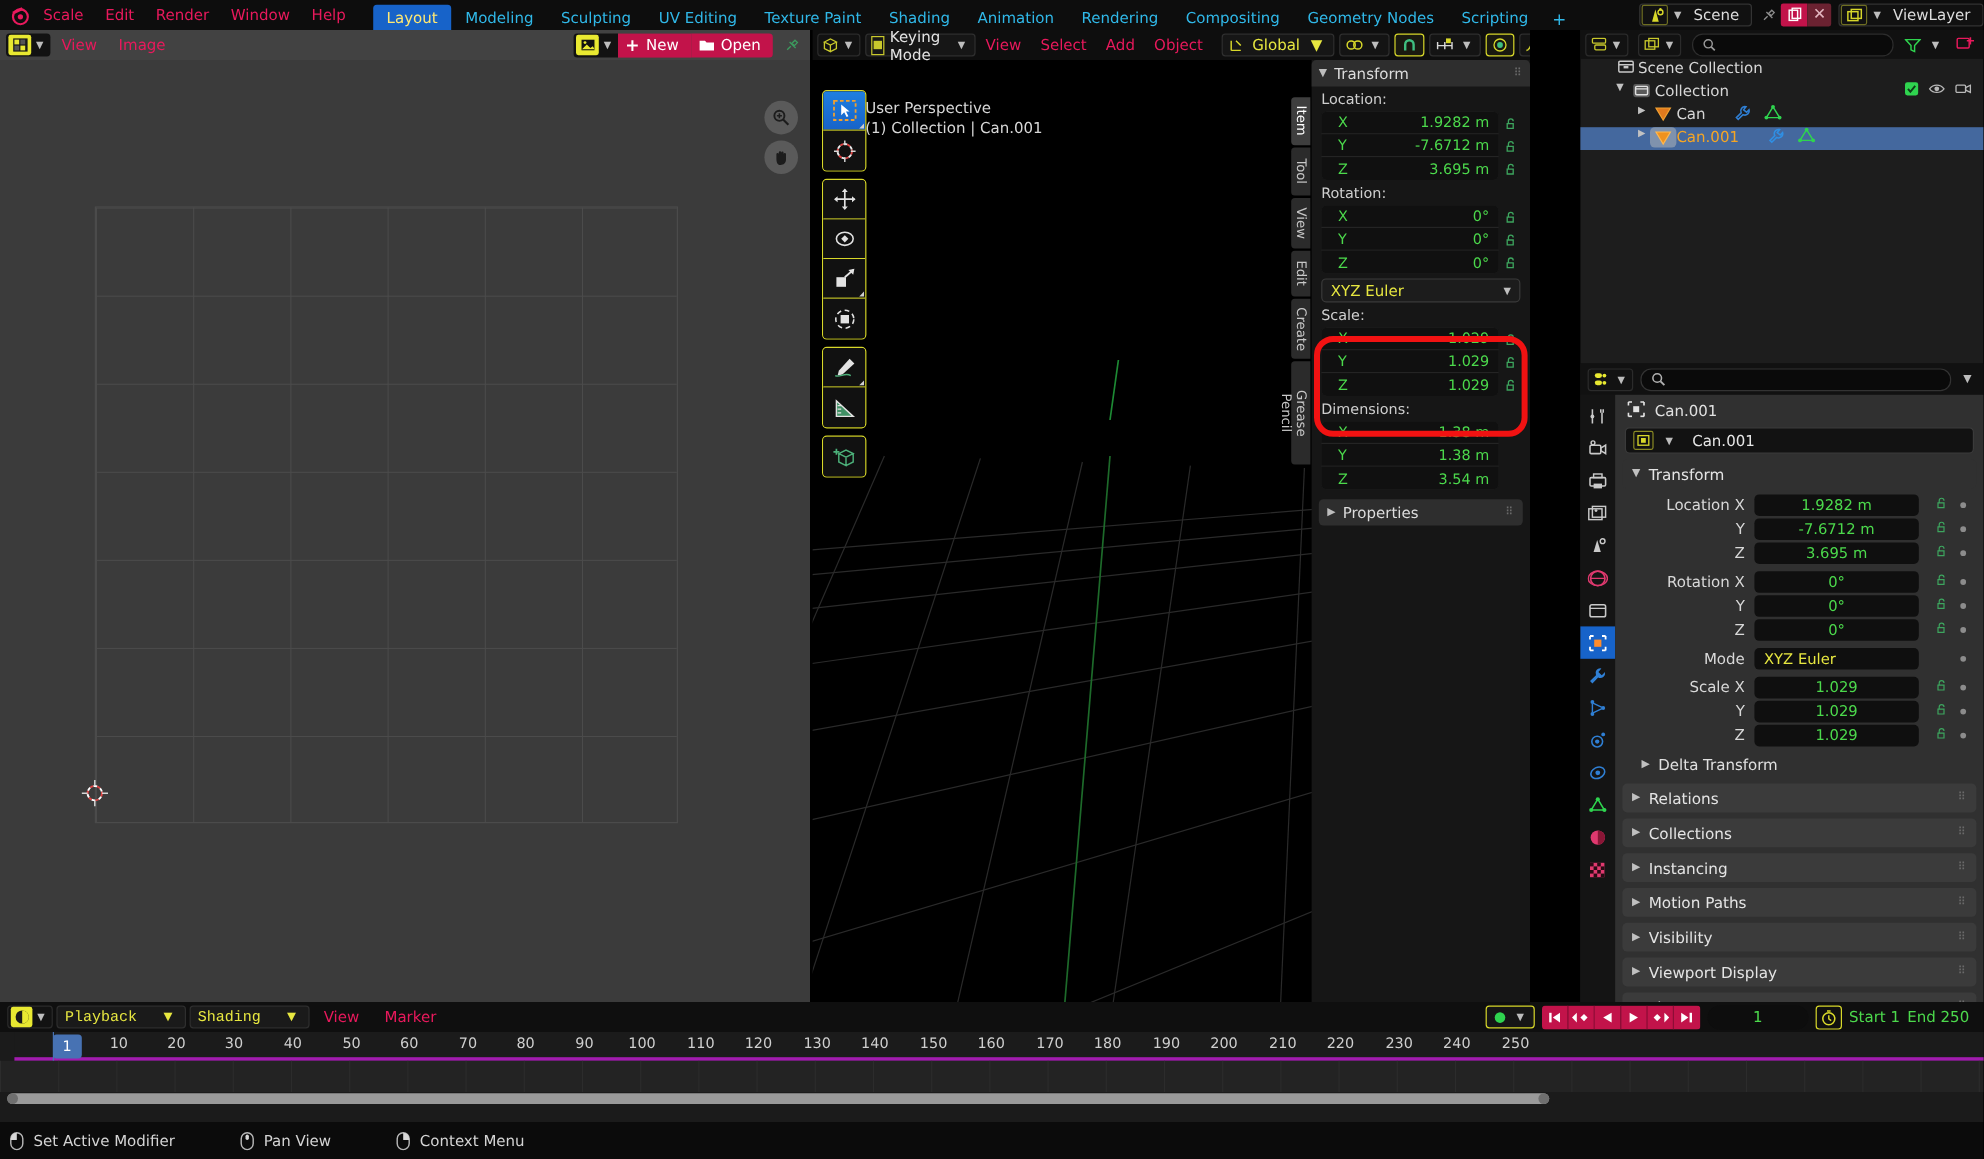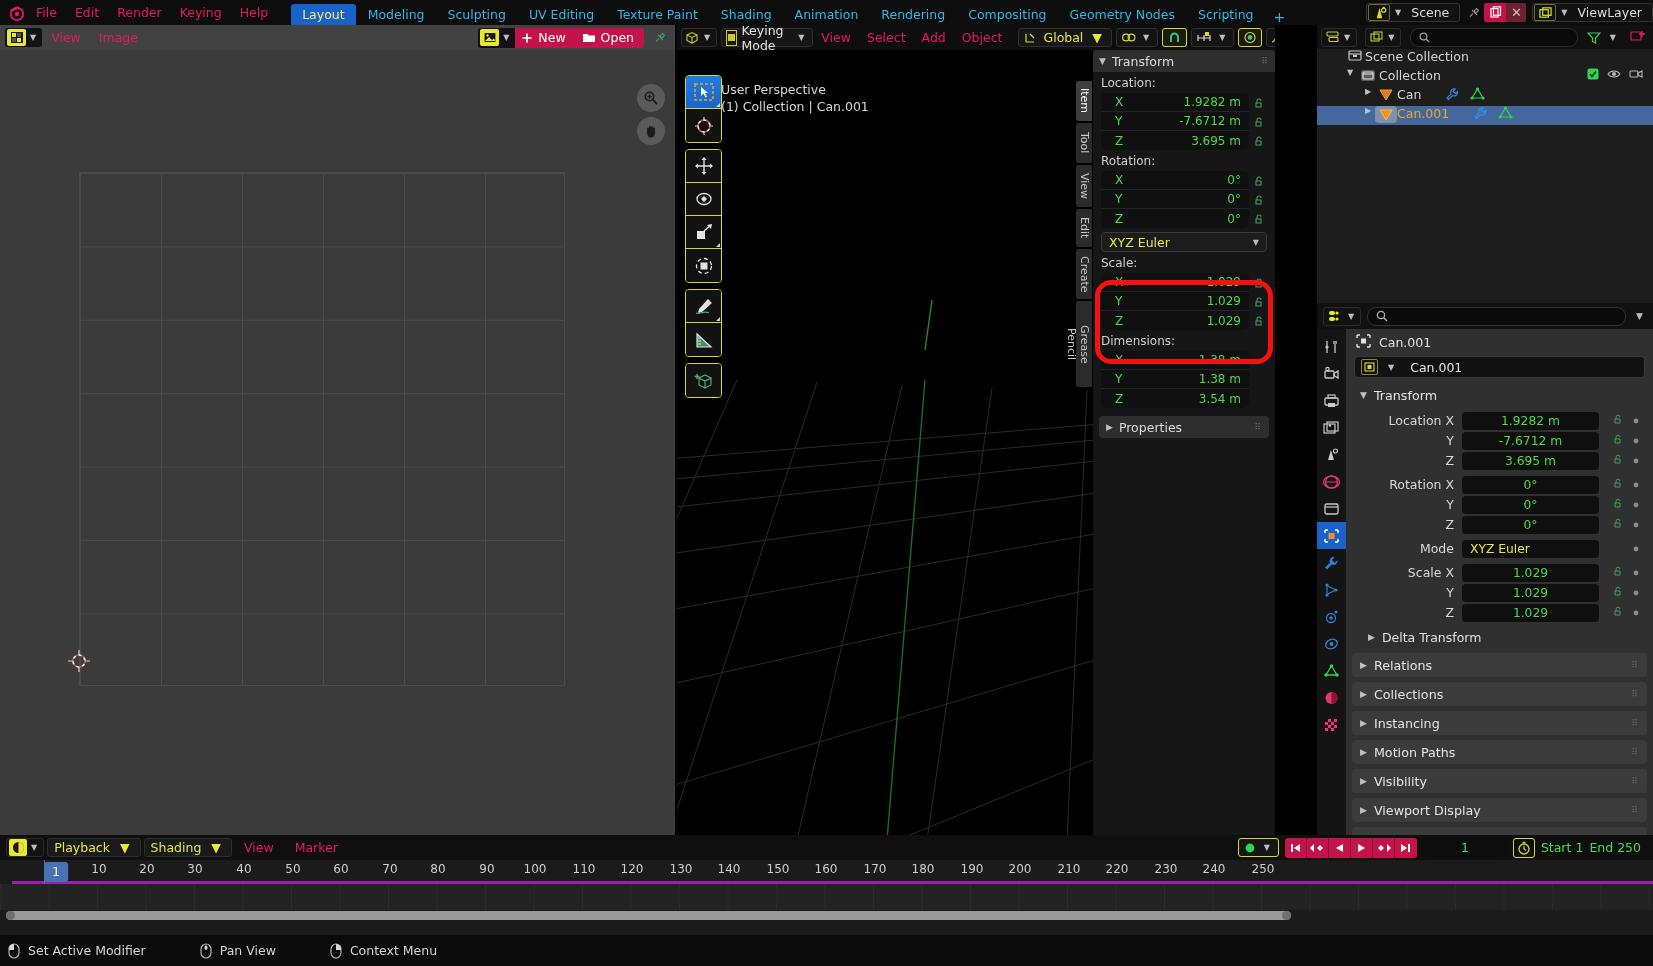--- a/index.html
+++ b/index.html
@@ -122,21 +122,21 @@
   .prow{ height:19px;display:flex;align-items:center;margin:0 8px 1px 8px; }
   .plabel{ width:108px;text-align:right;padding-right:8px;color:#d8d8d8;font-size:12.5px; }
   .pfield{ flex:1;height:18px;background:#0f0f0f;border-radius:4px;display:flex;align-items:center;justify-content:center;color:#4cd94c;font-size:12.3px; }
   .pfield.yellow{ color:#e7e740;justify-content:flex-start;padding-left:8px; }
   .pdeco{ width:46px;display:flex;align-items:center;justify-content:flex-end;gap:9px;padding-right:5px; }
   .sub-head{ height:22px;display:flex;align-items:center;padding-left:22px;gap:7px;color:#e0e0e0;font-size:12.5px;margin-top:4px; }
 
   
   #timeline{ position:absolute;left:0;top:835px;width:1653px;height:100px;background:#1b1b1b; }
   #tl-header{ height:25px;background:#0f0f0f;display:flex;align-items:center;padding:0 4px;gap:3px; }
-  .tl-dd{ display:flex;align-items:center;height:19px;background:#1a1a1a;border:1px solid #2e2e2e;border-radius:3px;padding:0 6px;gap:6px; }
+  .tl-dd{ display:flex;align-items:center;height:19px;background:#1a1a1a;border:1px solid #2e2e2e;border-radius:3px;padding:0 6px;gap:18px;font-family:Liberation Mono, monospace; }
   .tl-dd span{ color:#e7e740;font-size:12.5px; }
   .tl-menu{ color:#e8195c;padding:0 9px;font-size:12.5px; }
   .playgrp{ display:flex;border-radius:3px;overflow:hidden; }
   .playbtn{ width:22px;height:20px;background:#c2134a;display:flex;align-items:center;justify-content:center;border-right:1px solid #8d0d36; }
   .framefield{ width:84px;height:20px;background:#0d0d0d;border-radius:10px;display:flex;align-items:center;justify-content:center;color:#4cd94c;font-size:12.5px; }
   .se-grp{ display:flex;align-items:center;gap:4px; }
   .se-lbl{ color:#4cd94c;font-size:12.5px; }
   #tl-ruler{ position:absolute;left:12px;top:25px;width:1653px;height:24px;background:#1b1b1b;border-bottom:3px solid #a21caf; }
   .tick{ position:absolute;top:2px;color:#cfcfcf;font-size:12px;transform:translateX(-50%); }
   #playhead-lbl{ position:absolute;top:2px;height:20px;background:#4772b3;color:#fff;border-radius:3px;display:flex;align-items:center;justify-content:center;padding:0 8px;font-size:12px;transform:translateX(-50%); }
@@ -155,24 +155,24 @@
 <body>
 
 <div id="topbar" class="abs">
   <span class="blender-logo">
     <svg width="20" height="20" viewBox="0 0 20 20">
         <circle cx="10" cy="11" r="6.2" fill="none" stroke="#e8195c" stroke-width="1.8"></circle>
         <circle cx="10" cy="11" r="2.2" fill="#e8195c"></circle>
         <path d="M3 7 L11 3 L12.5 5.2 L5 8.6 Z" fill="#e8195c"></path>
       </svg>
   </span>
-  <span class="menu-item">File</span>
+  <span class="menu-item">Scale</span>
   <span class="menu-item">Edit</span>
   <span class="menu-item">Render</span>
-  <span class="menu-item">Keying</span>
+  <span class="menu-item">Window</span>
   <span class="menu-item">Help</span>
   <div class="row" style="margin-left:14px;align-items:flex-end;height:25px;">
     <span class="ws-tab active">Layout</span>
     <span class="ws-tab">Modeling</span>
     <span class="ws-tab">Sculpting</span>
     <span class="ws-tab">UV Editing</span>
     <span class="ws-tab">Texture Paint</span>
     <span class="ws-tab">Shading</span>
     <span class="ws-tab">Animation</span>
     <span class="ws-tab">Rendering</span>

